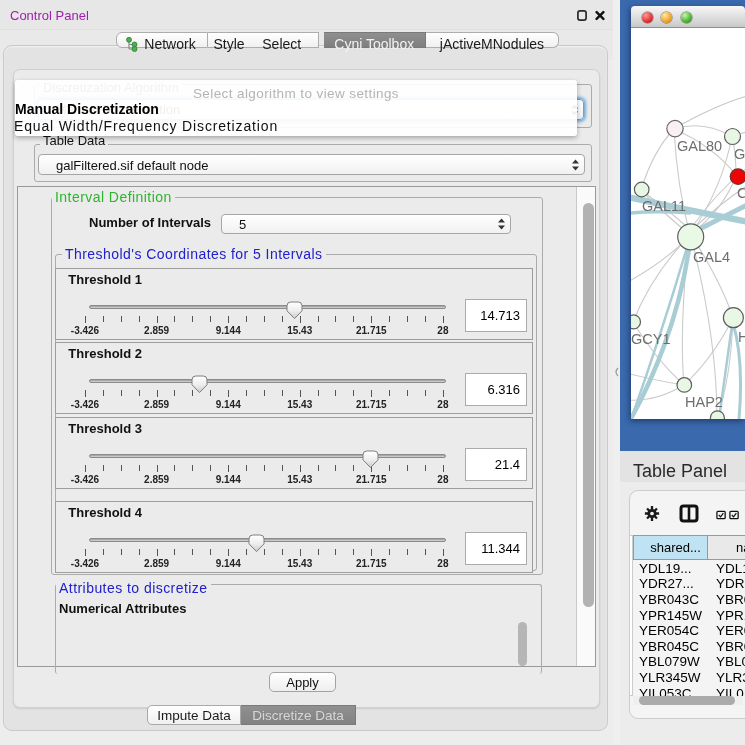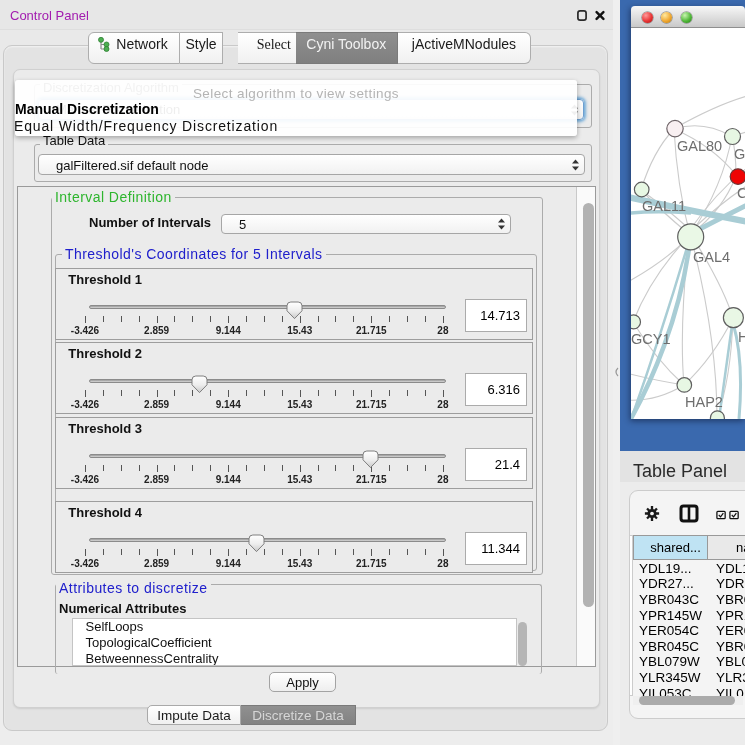--- a/index.html
+++ b/index.html
@@ -9,23 +9,23 @@
 
 #titlebar { left:0; top:0; width:613px; height:30px; background:#e7e7e7; border-bottom:1px solid #dedede; }
 #titlebar .t { position:absolute; left:10px; top:8px; font-size:13px; color:#a21caf; }
 #tabstrip { left:0; top:30px; width:613px; height:30px; background:#e9e9e9; }
 #outerbox { left:3px; top:45px; width:605px; height:686px; background:#e3e3e3;
   border:1px solid #c9c9c9; border-radius:9px; box-shadow:inset 0 1px 2px rgba(255,255,255,.6); }
 #innerbox { left:13px; top:69px; width:587px; height:639px; background:#ebebeb;
   border:1px solid #d0d0d0; border-radius:7px; box-shadow: 0 1px 2px rgba(0,0,0,0.10); }
 
 
-.seg { position:absolute; top:32px; height:32px; background:linear-gradient(#ffffff,#f0f0f0);
+.seg { position:absolute; top:32px; height:16px; background:linear-gradient(#ffffff,#f0f0f0);
   border:1px solid #adadad; border-left:none; color:#1a1a1a; font-size:14px;
-  text-align:center; line-height:23px; }
+  text-align:center; line-height:23px;margin-left:28px; }
 .seg.first { border-left:1px solid #adadad; border-radius:6px 0 0 6px; }
 .seg.last { border-radius:0 6px 6px 0; }
 .seg.sel { background:linear-gradient(#8f8f8f,#7f7f7f); color:#f2f2f2; border-color:#7a7a7a; }
 
 
 .group { position:absolute; border:1px solid #ababab; border-radius:3px; }
 .gtitle { position:absolute; font-size:13px; background:#ebebeb; padding:0 3px; white-space:nowrap; }
 .gtitle.c { font-size:14px; letter-spacing:0.45px; }
 
 .combo { position:absolute; background:linear-gradient(#ffffff,#f1f1f1); border:1px solid #a6a6a6;
@@ -131,21 +131,21 @@
 <div class="abs" id="outerbox"></div>
 <div class="abs" id="innerbox"></div>
 
 <div class="seg first" style="left:88px; width:92px;"><svg class="abs" style="left:8px;top:4px" width="14" height="15" viewBox="0 0 14 15">
         <path d="M4,3 L4,12 M4,7.5 L9,7.5 M4,12 L9,12" stroke="#8a8a8a" stroke-width="1.2" fill="none"></path>
         <circle cx="4" cy="2.8" r="2.5" fill="#4caf50" stroke="#2e7d32" stroke-width="0.8"></circle>
         <circle cx="9.5" cy="7.5" r="2.5" fill="#4caf50" stroke="#2e7d32" stroke-width="0.8"></circle>
         <circle cx="9.5" cy="12" r="2.5" fill="#4caf50" stroke="#2e7d32" stroke-width="0.8"></circle>
       </svg><span style="margin-left:16px">Network</span></div>
 <div class="seg" style="left:180px; width:43px;">Style</div>
-<div class="seg" style="left:238px; width:72.5px;font-family:Liberation Serif, serif;">Select</div>
+<div class="seg" style="left:218px; width:72.5px;">Select</div>
 <div class="seg sel" style="left:295.5px; width:102.5px;">Cyni Toolbox</div>
 <div class="seg last" style="left:398px; width:133px;">jActiveMNodules</div>
 
 <div class="group" style="left:34px; top:84px; width:558px; height:44px;"></div>
 <div class="gtitle" style="left:40px; top:80px; color:#444;">Discretization Algorithm</div>
 <div class="combo" style="left:38px; top:99px; width:546px; height:21px; box-shadow:0 0 3px 2px rgba(86,157,214,0.8); border-color:#6d9fd0;">
       <span class="ct">Manual Discretization</span>
   <svg class="stepper" width="9" height="12" viewBox="0 0 9 12">
         <path d="M4.5,0.5 L8,4.5 L1,4.5 Z M4.5,11.5 L1,7.5 L8,7.5 Z" fill="#333"></path>
       </svg>
@@ -311,25 +311,20 @@
         <div class="tlab" style="left:356.6px">28</div>
 <svg class="thumb" style="left:192.0px" width="17" height="19" viewBox="0 0 17 19">
           <path d="M1,9.8 L1,4.8 A3.8,3.8 0 0 1 4.8,1 L12.2,1 A3.8,3.8 0 0 1 16,4.8 L16,9.8 L8.5,17.6 Z" fill="url(#thg)" stroke="#7e7e7e" stroke-width="1"></path>
         </svg>
 <div class="tfield">11.344</div>
 </div>
 
   <div class="group" style="left:37px; top:397px; width:487px; height:90px; border-bottom:none;"></div>
   <div class="gtitle c" style="left:38px; top:393px; color:#2020cc;">Attributes to discretize</div>
   <div class="abs" style="left:41px; top:414px; font-size:13px; font-weight:bold; color:#111;">Numerical Attributes</div>
-  <div id="attrlist">
-        <div>SelfLoops</div>
-        <div>TopologicalCoefficient</div>
-        <div>BetweennessCentrality</div>
-      </div>
   <div id="alsb"></div>
   <div id="vsb">
         <div class="th"></div>
       </div>
 </div>
 
 <div class="abs" id="applybtn">Apply</div>
 
 <div class="bseg first" style="left:147px; width:94px;">Impute Data</div>
 <div class="bseg sel" style="left:241px; width:115px;">Discretize Data</div>

